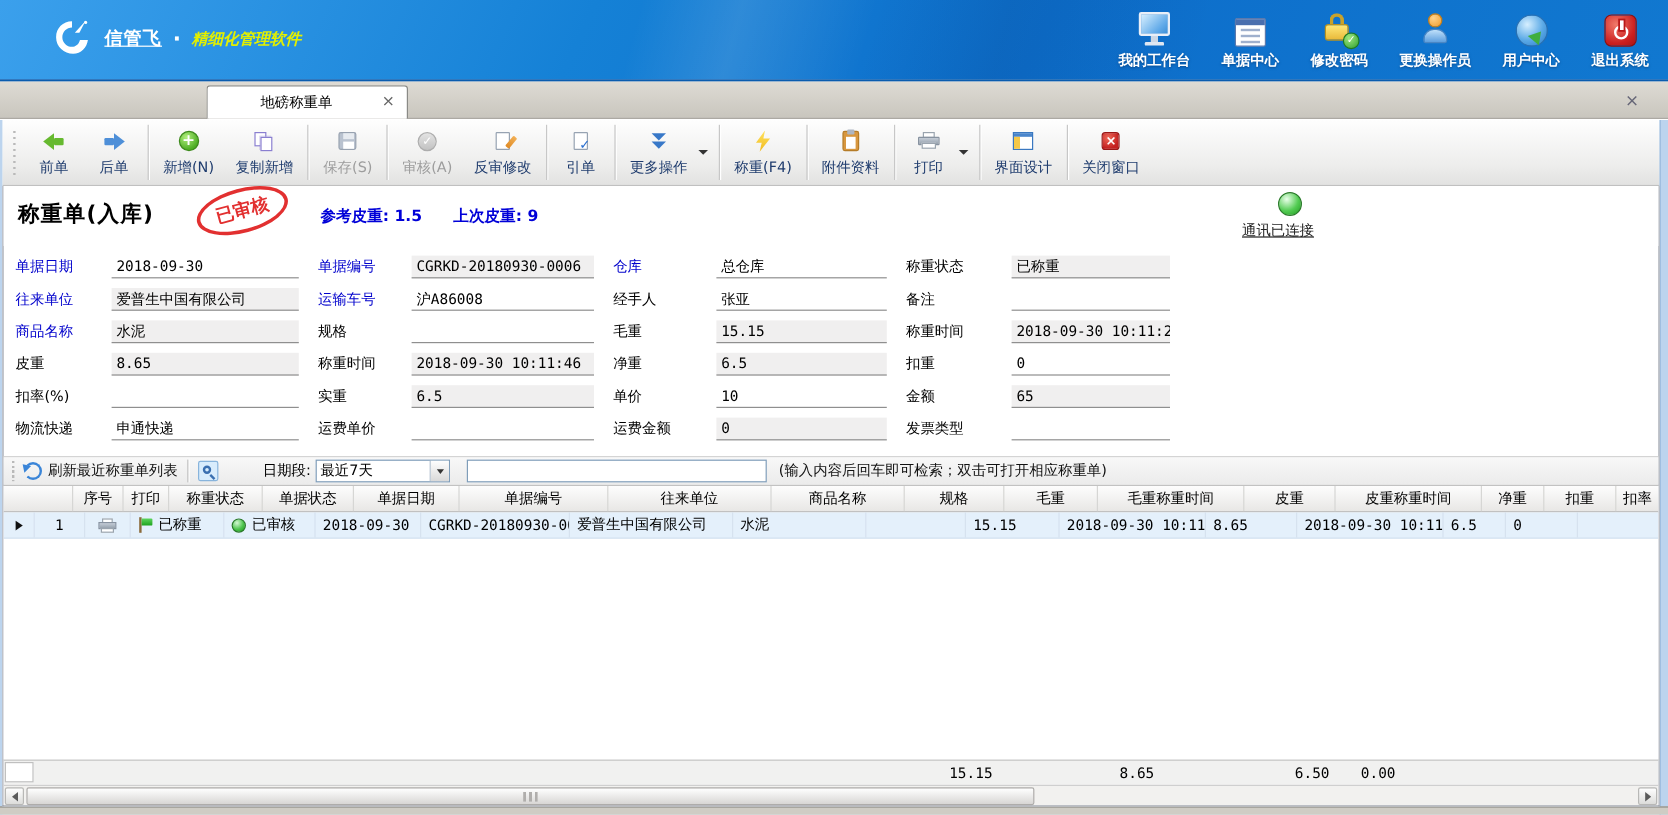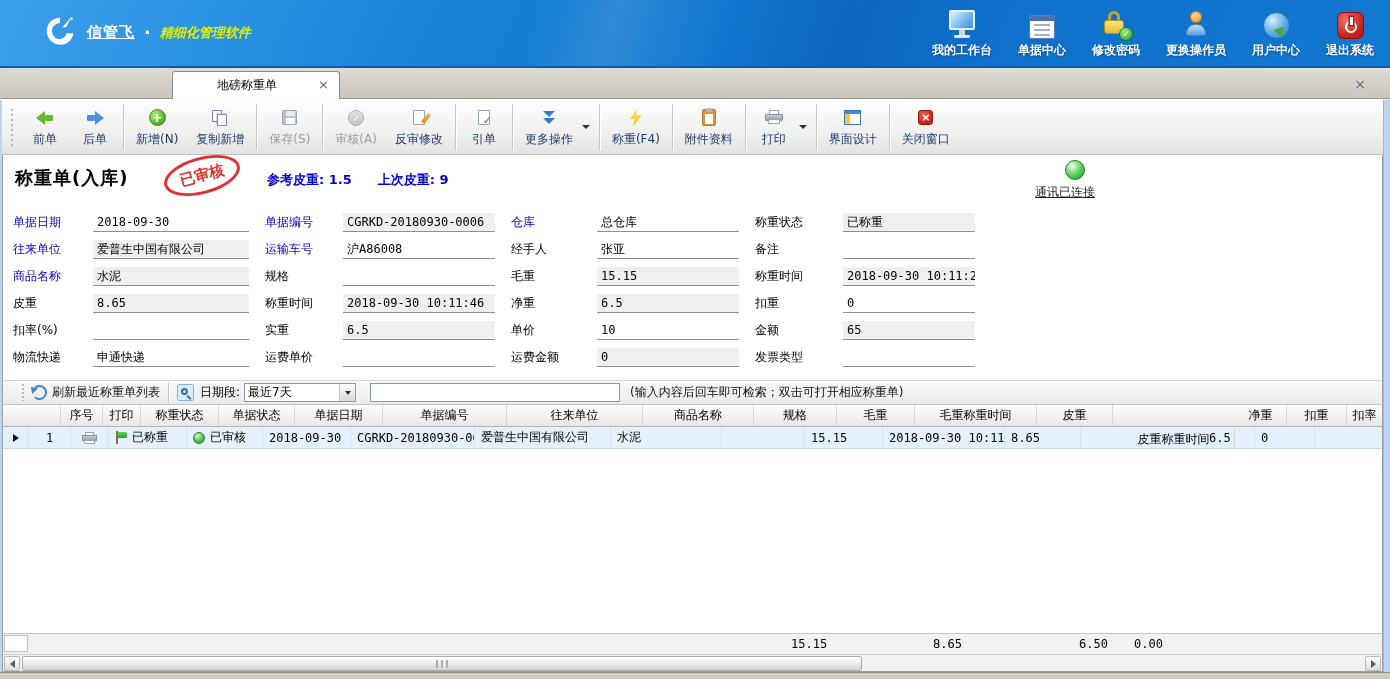--- a/index.html
+++ b/index.html
@@ -136,48 +136,48 @@
   .form{position:absolute;left:10px;top:54px;width:1010px;height:166px;display:grid;
         grid-template-columns:80px 172px 78px 168px 86px 158px 88px 148px;grid-auto-rows:27px;align-items:center;}
   .flabel{font-size:12px;color:#000;padding-right:4px;}
   .flabel.blue{color:#0000cc;}
   .ffield{height:19px;line-height:18px;border-bottom:1px solid #8f8f8f;margin-right:16px;padding:0 4px;
           font-family:"DejaVu Sans Mono","Liberation Mono",monospace;font-size:12px;white-space:nowrap;overflow:hidden;cursor:text;}
   .ffield.gray{background:#f0efef;}
 
   
   .filter{position:absolute;left:0;right:0;top:225px;height:25px;background:linear-gradient(#f8f8f8,#ebebeb);
-          border-top:1px solid #d4d4d4;border-bottom:1px solid #c2c2c2;display:flex;align-items:center;padding-left:17px;}
+          border-top:1px solid #d4d4d4;border-bottom:1px solid #c2c2c2;display:flex;align-items:center;padding-left:5px;}
   .fgrip{width:4px;height:17px;margin:0 7px 0 1px;
          background-image:repeating-linear-gradient(#b9b9b9 0 2px,transparent 2px 4px);background-size:2px 100%;background-repeat:no-repeat;background-position:1px 0;}
   .freshbtn{display:flex;align-items:center;gap:5px;cursor:pointer;color:#111;}
   .ic-refresh{width:15px;height:15px;border:2px solid #3a85d8;border-radius:50%;border-left-color:transparent;position:relative;}
   .ic-refresh i{position:absolute;left:-4px;top:-2px;width:0;height:0;border-top:4px solid transparent;border-bottom:4px solid transparent;border-right:6px solid #3a85d8;transform:rotate(45deg);}
   .fsep{width:1px;height:19px;background:#c4c4c4;box-shadow:1px 0 0 #fff;margin:0 8px;}
   .ic-mag{position:relative;width:17px;height:17px;background:#d8ecfc;border:1px solid #88b4dc;border-radius:2px;margin-right:6px;cursor:pointer;}
   .ic-mag .cir{position:absolute;left:3px;top:3px;width:7px;height:7px;border:2px solid #3a6fb0;border-radius:50%;}
   .ic-mag .hd{position:absolute;left:10px;top:10px;width:2px;height:5px;background:#3a6fb0;transform:rotate(-45deg);}
-  .rangelbl{margin-right:4px;}
+  .rangelbl{margin-right:4px;margin-left:31px;}
   .combo{width:112px;height:19px;border:1px solid #7f9db9;background:#fff;display:flex;align-items:center;position:relative;cursor:pointer;}
   .combo .cval{flex:1;padding-left:3px;white-space:nowrap;overflow:hidden;}
   .combo .cbtn{width:16px;height:17px;background:linear-gradient(#fefefe,#d9d9d9);border-left:1px solid #b6c4d2;display:flex;align-items:center;justify-content:center;}
   .combo .cbtn i{width:0;height:0;border-left:3.5px solid transparent;border-right:3.5px solid transparent;border-top:4px solid #333;}
   .fsearch{width:250px;height:19px;border:1px solid #7f9db9;margin-left:14px;padding:0 3px;font-size:12px;font-family:inherit;}
   .fhint{margin-left:10px;color:#111;white-space:nowrap;}
 
   
   .grid{position:absolute;left:0;right:0;top:250px;bottom:38px;background:#fff;overflow:hidden;}
   .ghead{display:flex;height:22px;background:linear-gradient(#fdfdfd,#e8e7e5);border-bottom:1px solid #b4b4b4;padding-left:32px;}
   .gh{display:flex;align-items:center;justify-content:center;border-right:1px solid #d6d6d4;height:100%;white-space:nowrap;overflow:hidden;}
   .grow{display:flex;height:22px;background:#e4f0fb;border-bottom:1px solid #cdddee;cursor:pointer;}
   .gc{display:flex;align-items:center;border-right:1px solid #d6e2ef;height:100%;padding-left:6px;white-space:nowrap;overflow:hidden;
       font-family:"DejaVu Sans Mono","Liberation Mono",monospace;}
   .c0{width:26px;}.c1{width:42px;}.c2{width:38px;}.c3{width:78px;}.c4{width:76px;}.c5{width:88px;}
   .c6{width:124px;}.c7{width:136px;}.c8{width:111px;}.c9{width:83px;}.c10{width:78px;}.c11{width:122px;}
-  .c12{width:76px;}.c13{width:122px;margin-top:24px;}.c14{width:52px;}.c15{width:60px;}.cfill{flex:1;border-right:none;}
+  .c12{width:76px;}.c13{width:122px;}.c14{width:52px;}.c15{width:60px;}.cfill{flex:1;border-right:none;}
   .gc.center{justify-content:center;padding-left:0;}
   .rowmark{width:0;height:0;border-left:6px solid #111;border-top:4px solid transparent;border-bottom:4px solid transparent;margin:0 auto;}
   .ic-print-s{position:relative;width:15px;height:12px;margin:0 auto;}
   .ic-print-s .pp{position:absolute;left:3px;top:0;width:9px;height:4px;background:#fff;border:1px solid #9aa4ae;}
   .ic-print-s .bd{position:absolute;left:0;top:3px;width:15px;height:6px;background:linear-gradient(#c4ccd6,#97a2ae);border:1px solid #8792a0;}
   .ic-print-s .pt{position:absolute;left:2px;top:8px;width:11px;height:4px;background:#fff;border:1px solid #9aa4ae;}
   .ic-flag{position:relative;width:12px;height:13px;margin-right:5px;flex:none;}
   .ic-flag .pole{position:absolute;left:1px;top:0;width:2px;height:13px;background:#8a6a3a;}
   .ic-flag .fl{position:absolute;left:3px;top:1px;width:9px;height:6px;background:linear-gradient(#5fd65f,#1da21d);border-radius:0 1px 1px 0;}
   .ic-ball{width:12px;height:12px;border-radius:50%;margin-right:5px;flex:none;border:1px solid #2a7a2a;

